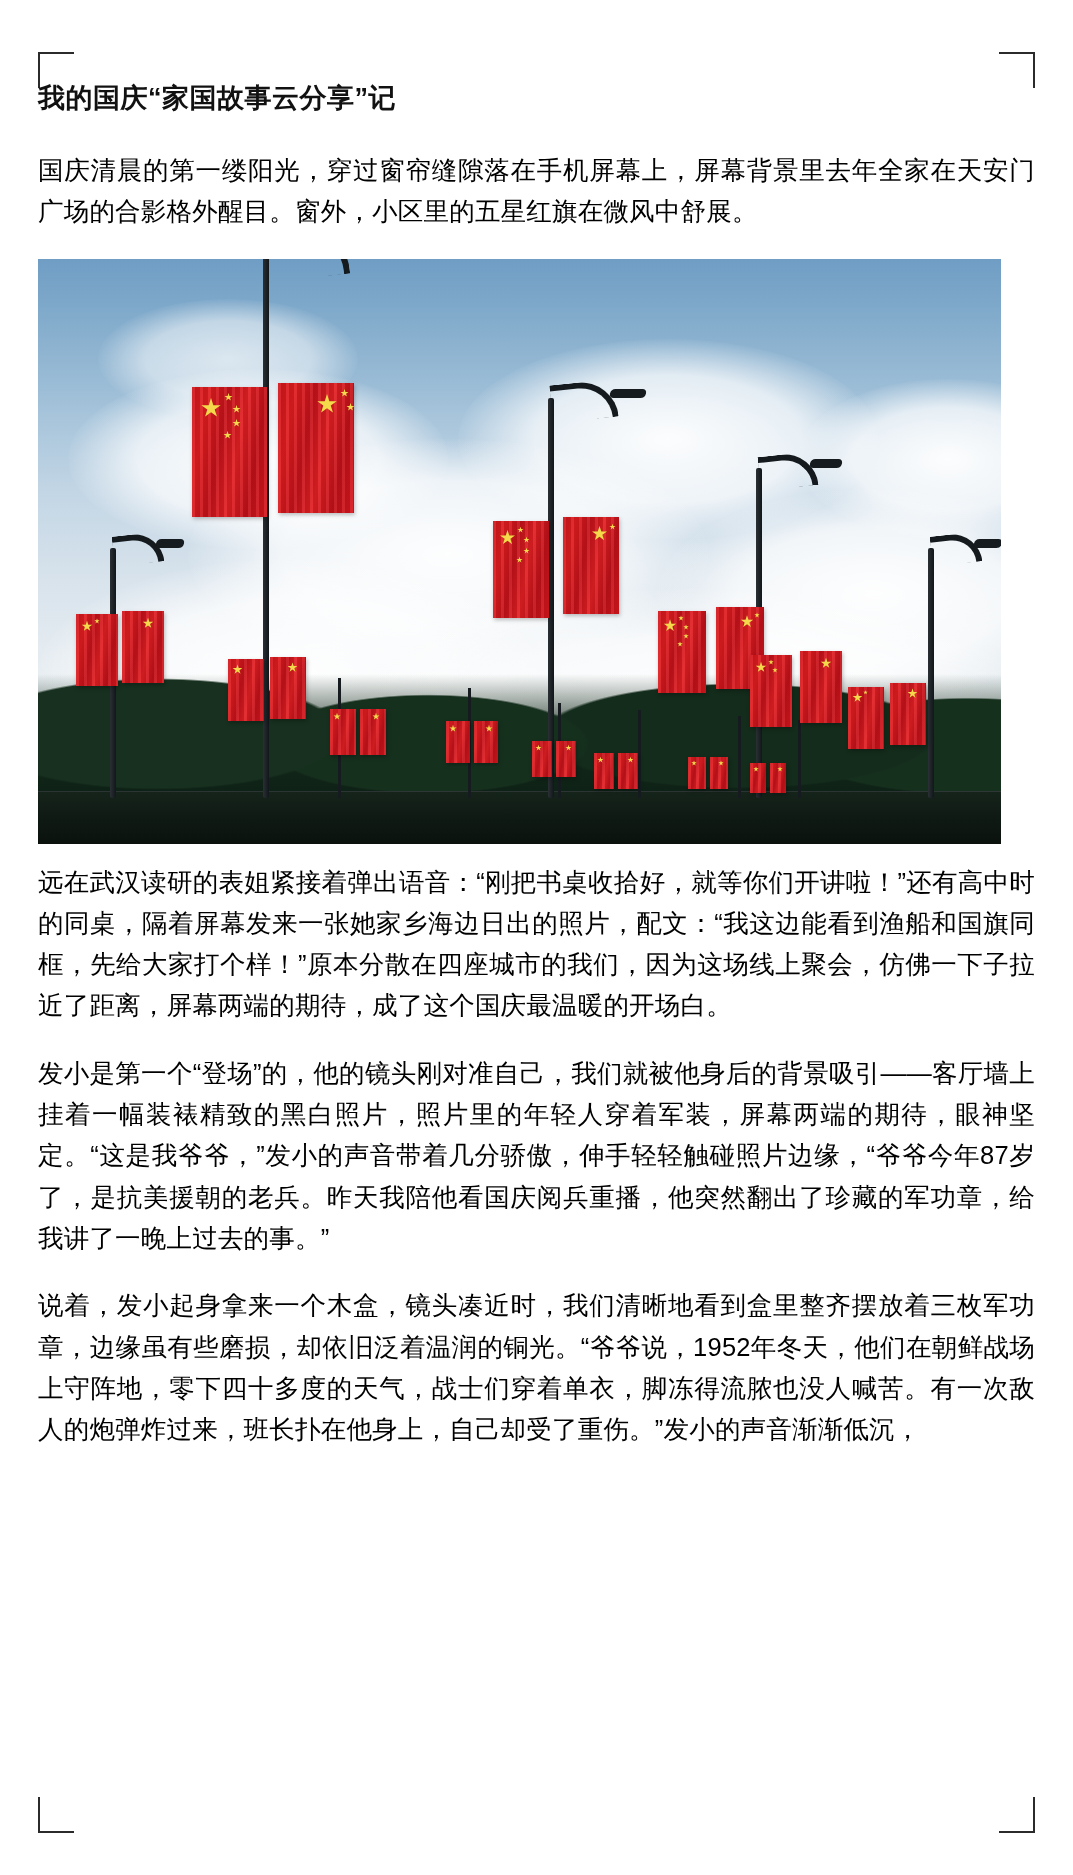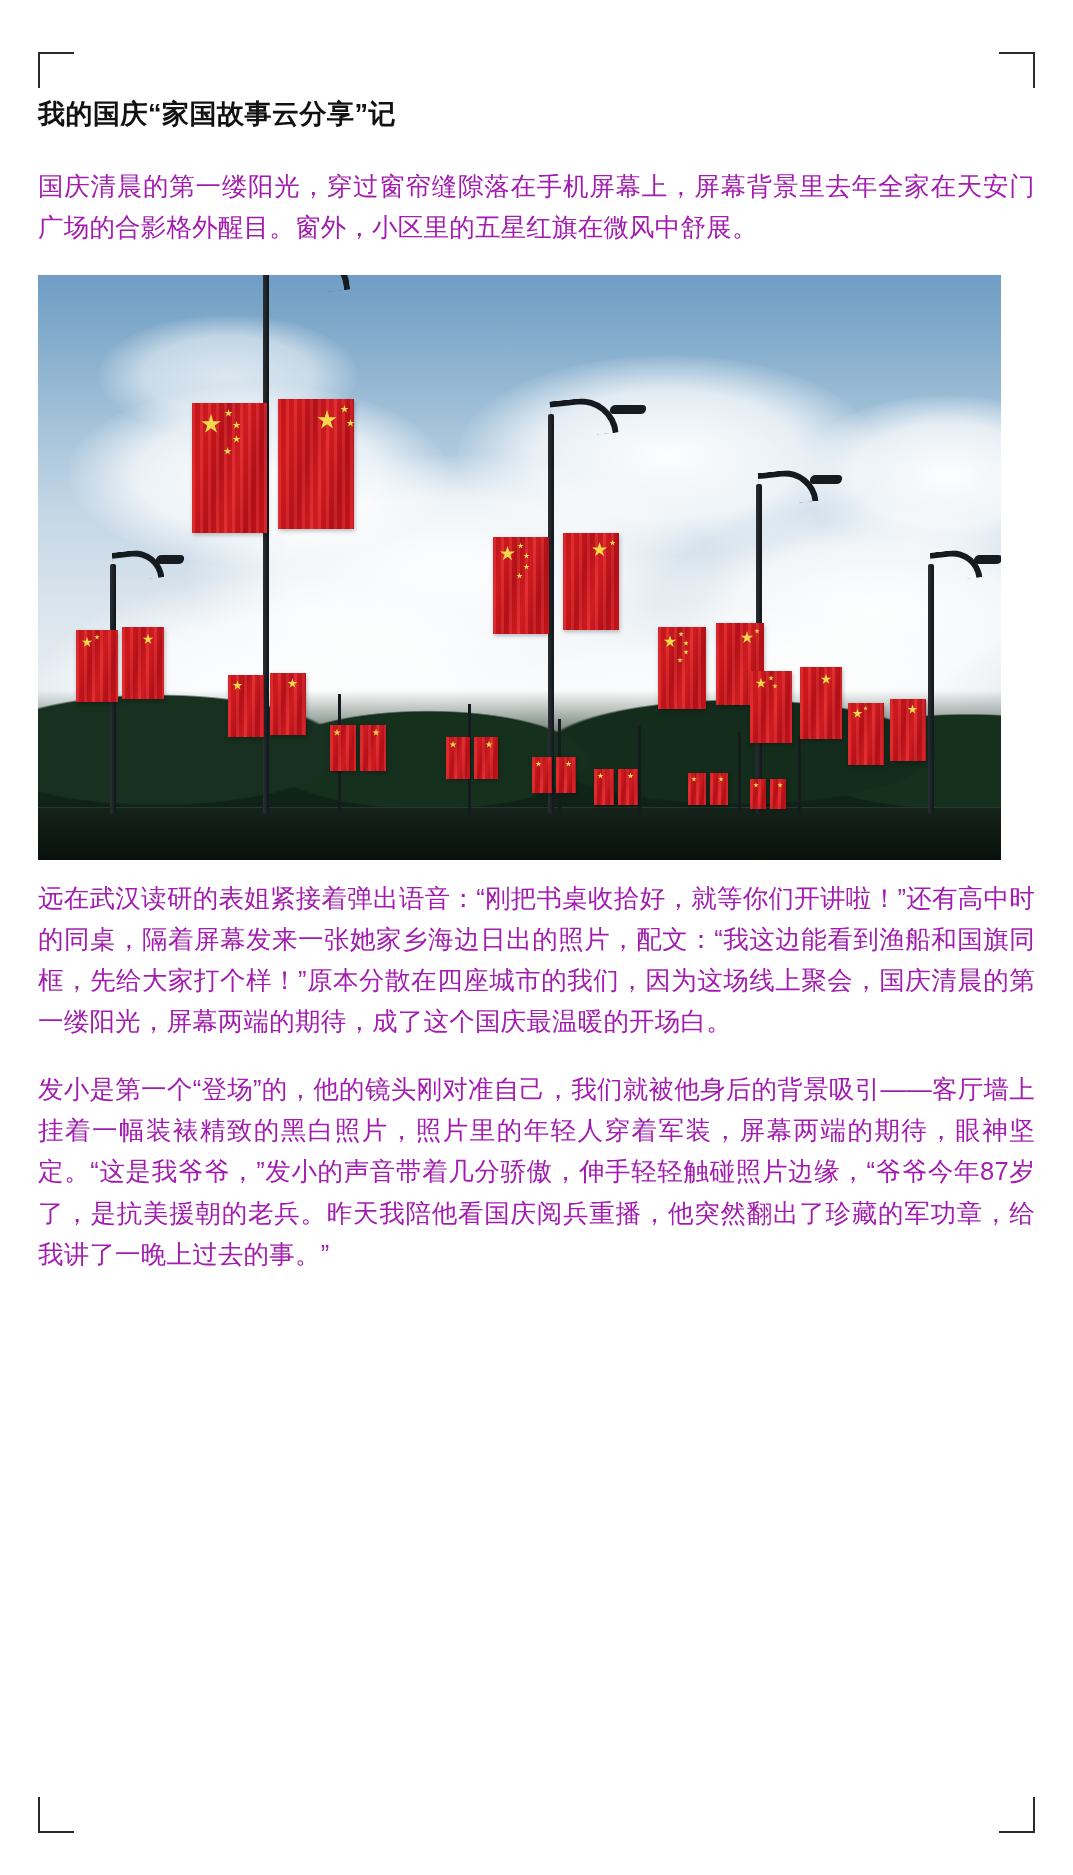--- a/index.html
+++ b/index.html
@@ -24,39 +24,39 @@
     pointer-events: none;
   }
   .crop-tl { top: 52px;  left: 38px;  border-left: 2px solid #2b2b2b; border-top: 2px solid #2b2b2b; }
   .crop-tr { top: 52px;  right: 38px; border-right: 2px solid #2b2b2b; border-top: 2px solid #2b2b2b; }
   .crop-bl { bottom: 42px; left: 38px;  border-left: 2px solid #2b2b2b; border-bottom: 2px solid #2b2b2b; }
   .crop-br { bottom: 42px; right: 38px; border-right: 2px solid #2b2b2b; border-bottom: 2px solid #2b2b2b; }
 
   .page {
     position: absolute;
     left: 38px;
-    top: 96px;
+    top: 80px;
     width: 997px;
     padding: 0 0 0 0;
   }
 
   .article-title {
     font-size: 27px;
     font-weight: bold;
     letter-spacing: 0.5px;
     margin: 0 0 34px 0;
     color: #111;
   }
 
   .para {
     font-size: 25.5px;
     line-height: 1.62;
     margin: 0 0 26px 0;
     text-align: justify;
-    color: #a21caf;
+    color: #000000;
     letter-spacing: 0.2px;
   }
   .para:last-child { margin-bottom: 0; }
 
   
   .photo-figure {
     margin: 0 0 18px 0;
     width: 963px;
     height: 585px;
     position: relative;
@@ -348,16 +348,17 @@
     </div>
     <div class="flag" style="left:712px; top:504px; width:16px; height:30px;">
       <span class="star-big" style="left:3px; top:3px; font-size:6px;">★</span>
     </div>
     <div class="flag" style="left:732px; top:504px; width:16px; height:30px;">
       <span class="star-big" style="left:7px; top:3px; font-size:6px;">★</span>
     </div>
 
   </figure>
 
-  <p class="para">远在武汉读研的表姐紧接着弹出语音：“刚把书桌收拾好，就等你们开讲啦！”还有高中时的同桌，隔着屏幕发来一张她家乡海边日出的照片，配文：“我这边能看到渔船和国旗同框，先给大家打个样！”原本分散在四座城市的我们，因为这场线上聚会，国庆清晨的第一缕阳光，屏幕两端的期待，成了这个国庆最温暖的开场白。</p>
+  <p class="para">远在武汉读研的表姐紧接着弹出语音：“刚把书桌收拾好，就等你们开讲啦！”还有高中时的同桌，隔着屏幕发来一张她家乡海边日出的照片，配文：“我这边能看到渔船和国旗同框，先给大家打个样！”原本分散在四座城市的我们，因为这场线上聚会，仿佛一下子拉近了距离，屏幕两端的期待，成了这个国庆最温暖的开场白。</p>
   <p class="para">发小是第一个“登场”的，他的镜头刚对准自己，我们就被他身后的背景吸引——客厅墙上挂着一幅装裱精致的黑白照片，照片里的年轻人穿着军装，屏幕两端的期待，眼神坚定。“这是我爷爷，”发小的声音带着几分骄傲，伸手轻轻触碰照片边缘，“爷爷今年87岁了，是抗美援朝的老兵。昨天我陪他看国庆阅兵重播，他突然翻出了珍藏的军功章，给我讲了一晚上过去的事。”</p>
+  <p class="para">说着，发小起身拿来一个木盒，镜头凑近时，我们清晰地看到盒里整齐摆放着三枚军功章，边缘虽有些磨损，却依旧泛着温润的铜光。“爷爷说，1952年冬天，他们在朝鲜战场上守阵地，零下四十多度的天气，战士们穿着单衣，脚冻得流脓也没人喊苦。有一次敌人的炮弹炸过来，班长扑在他身上，自己却受了重伤。”发小的声音渐渐低沉，</p>
 
 </div>
 
 </body></html>

